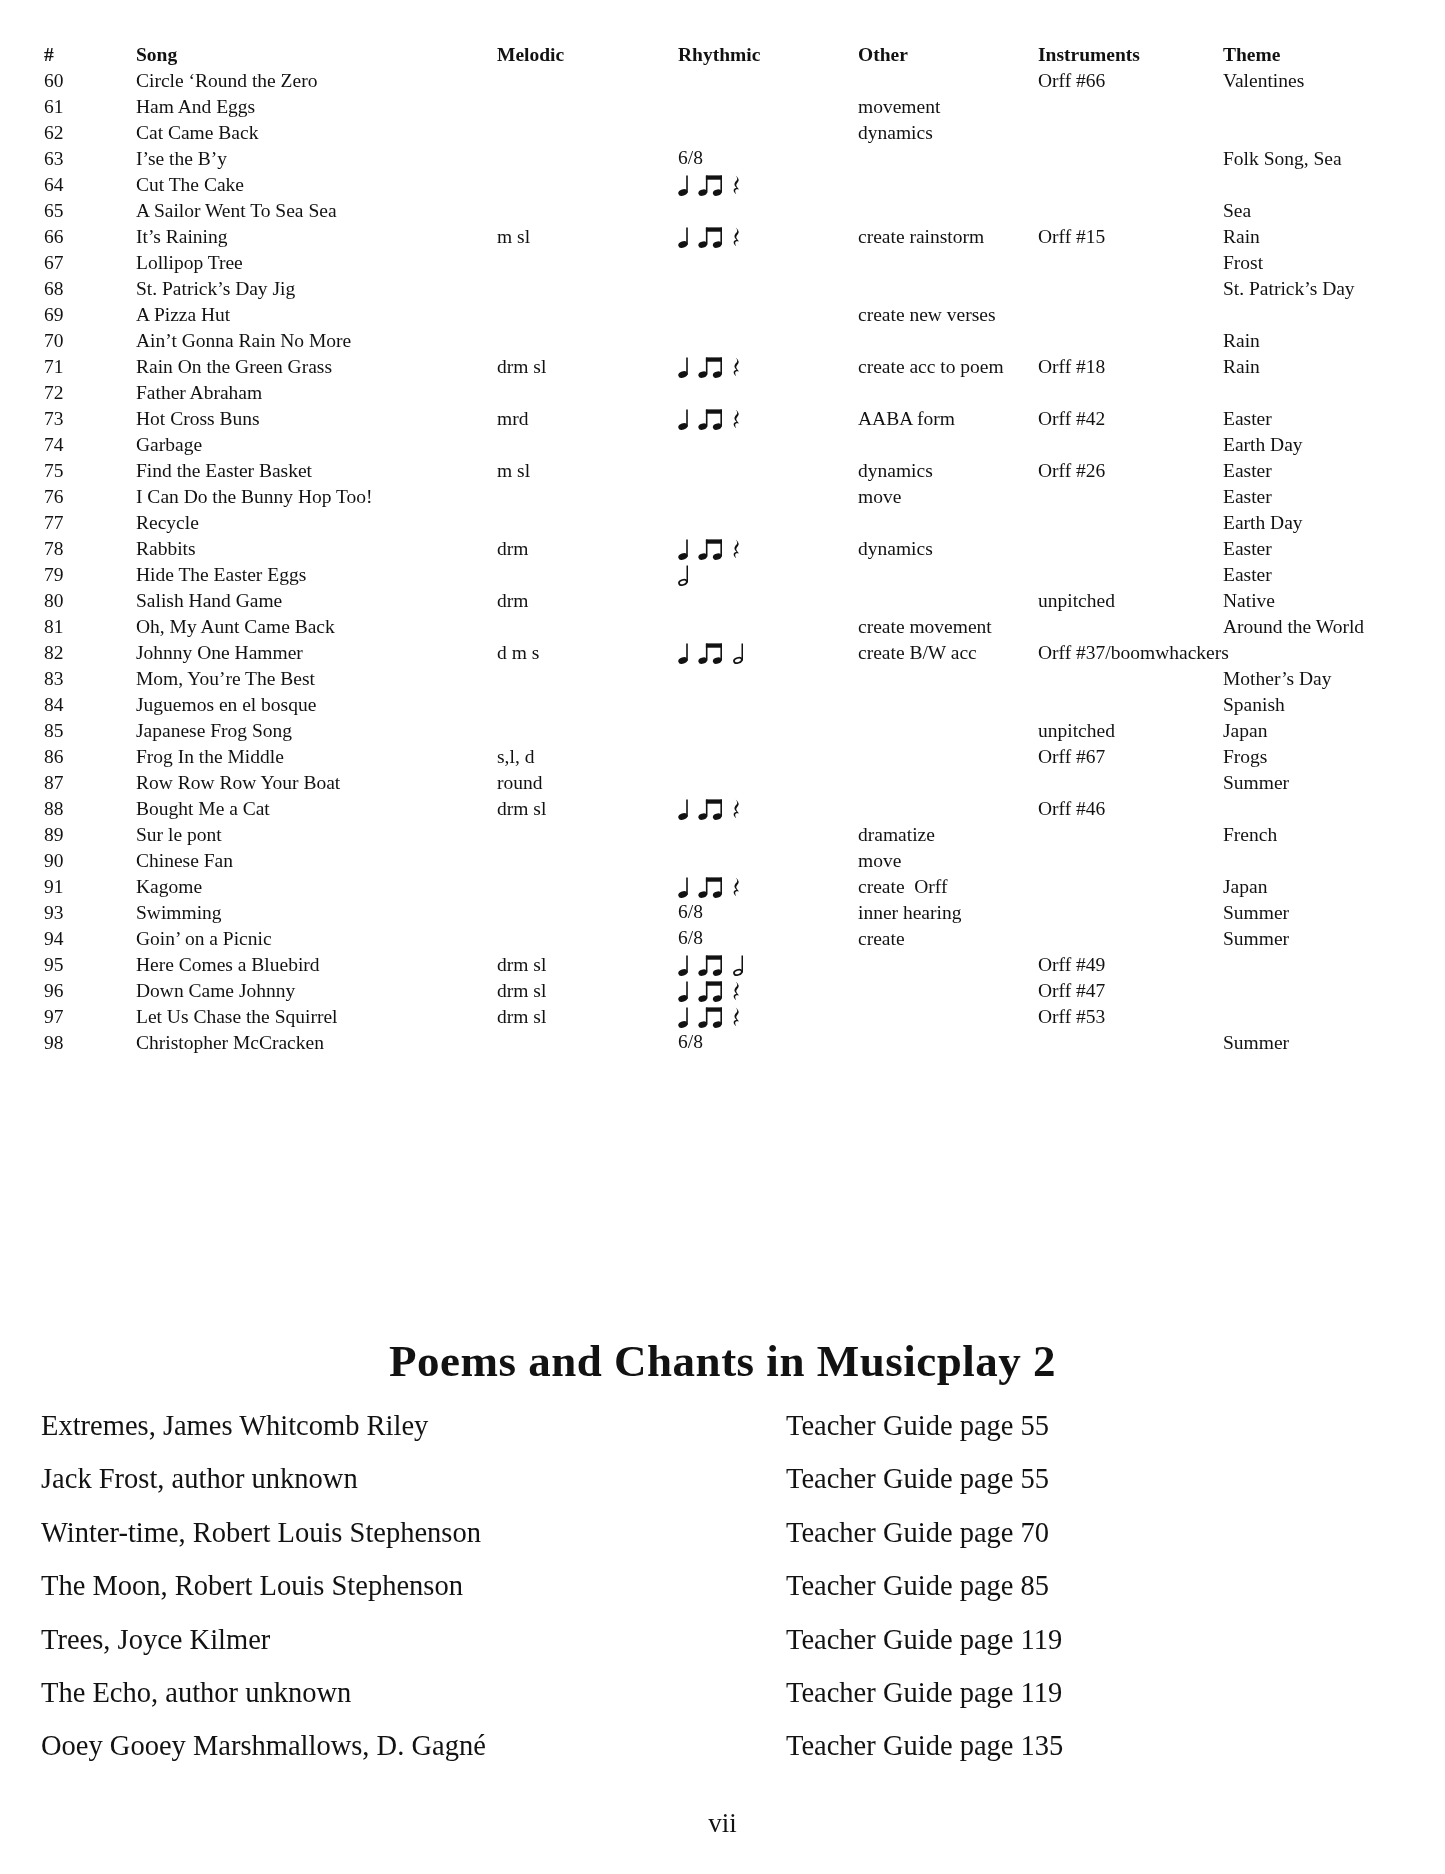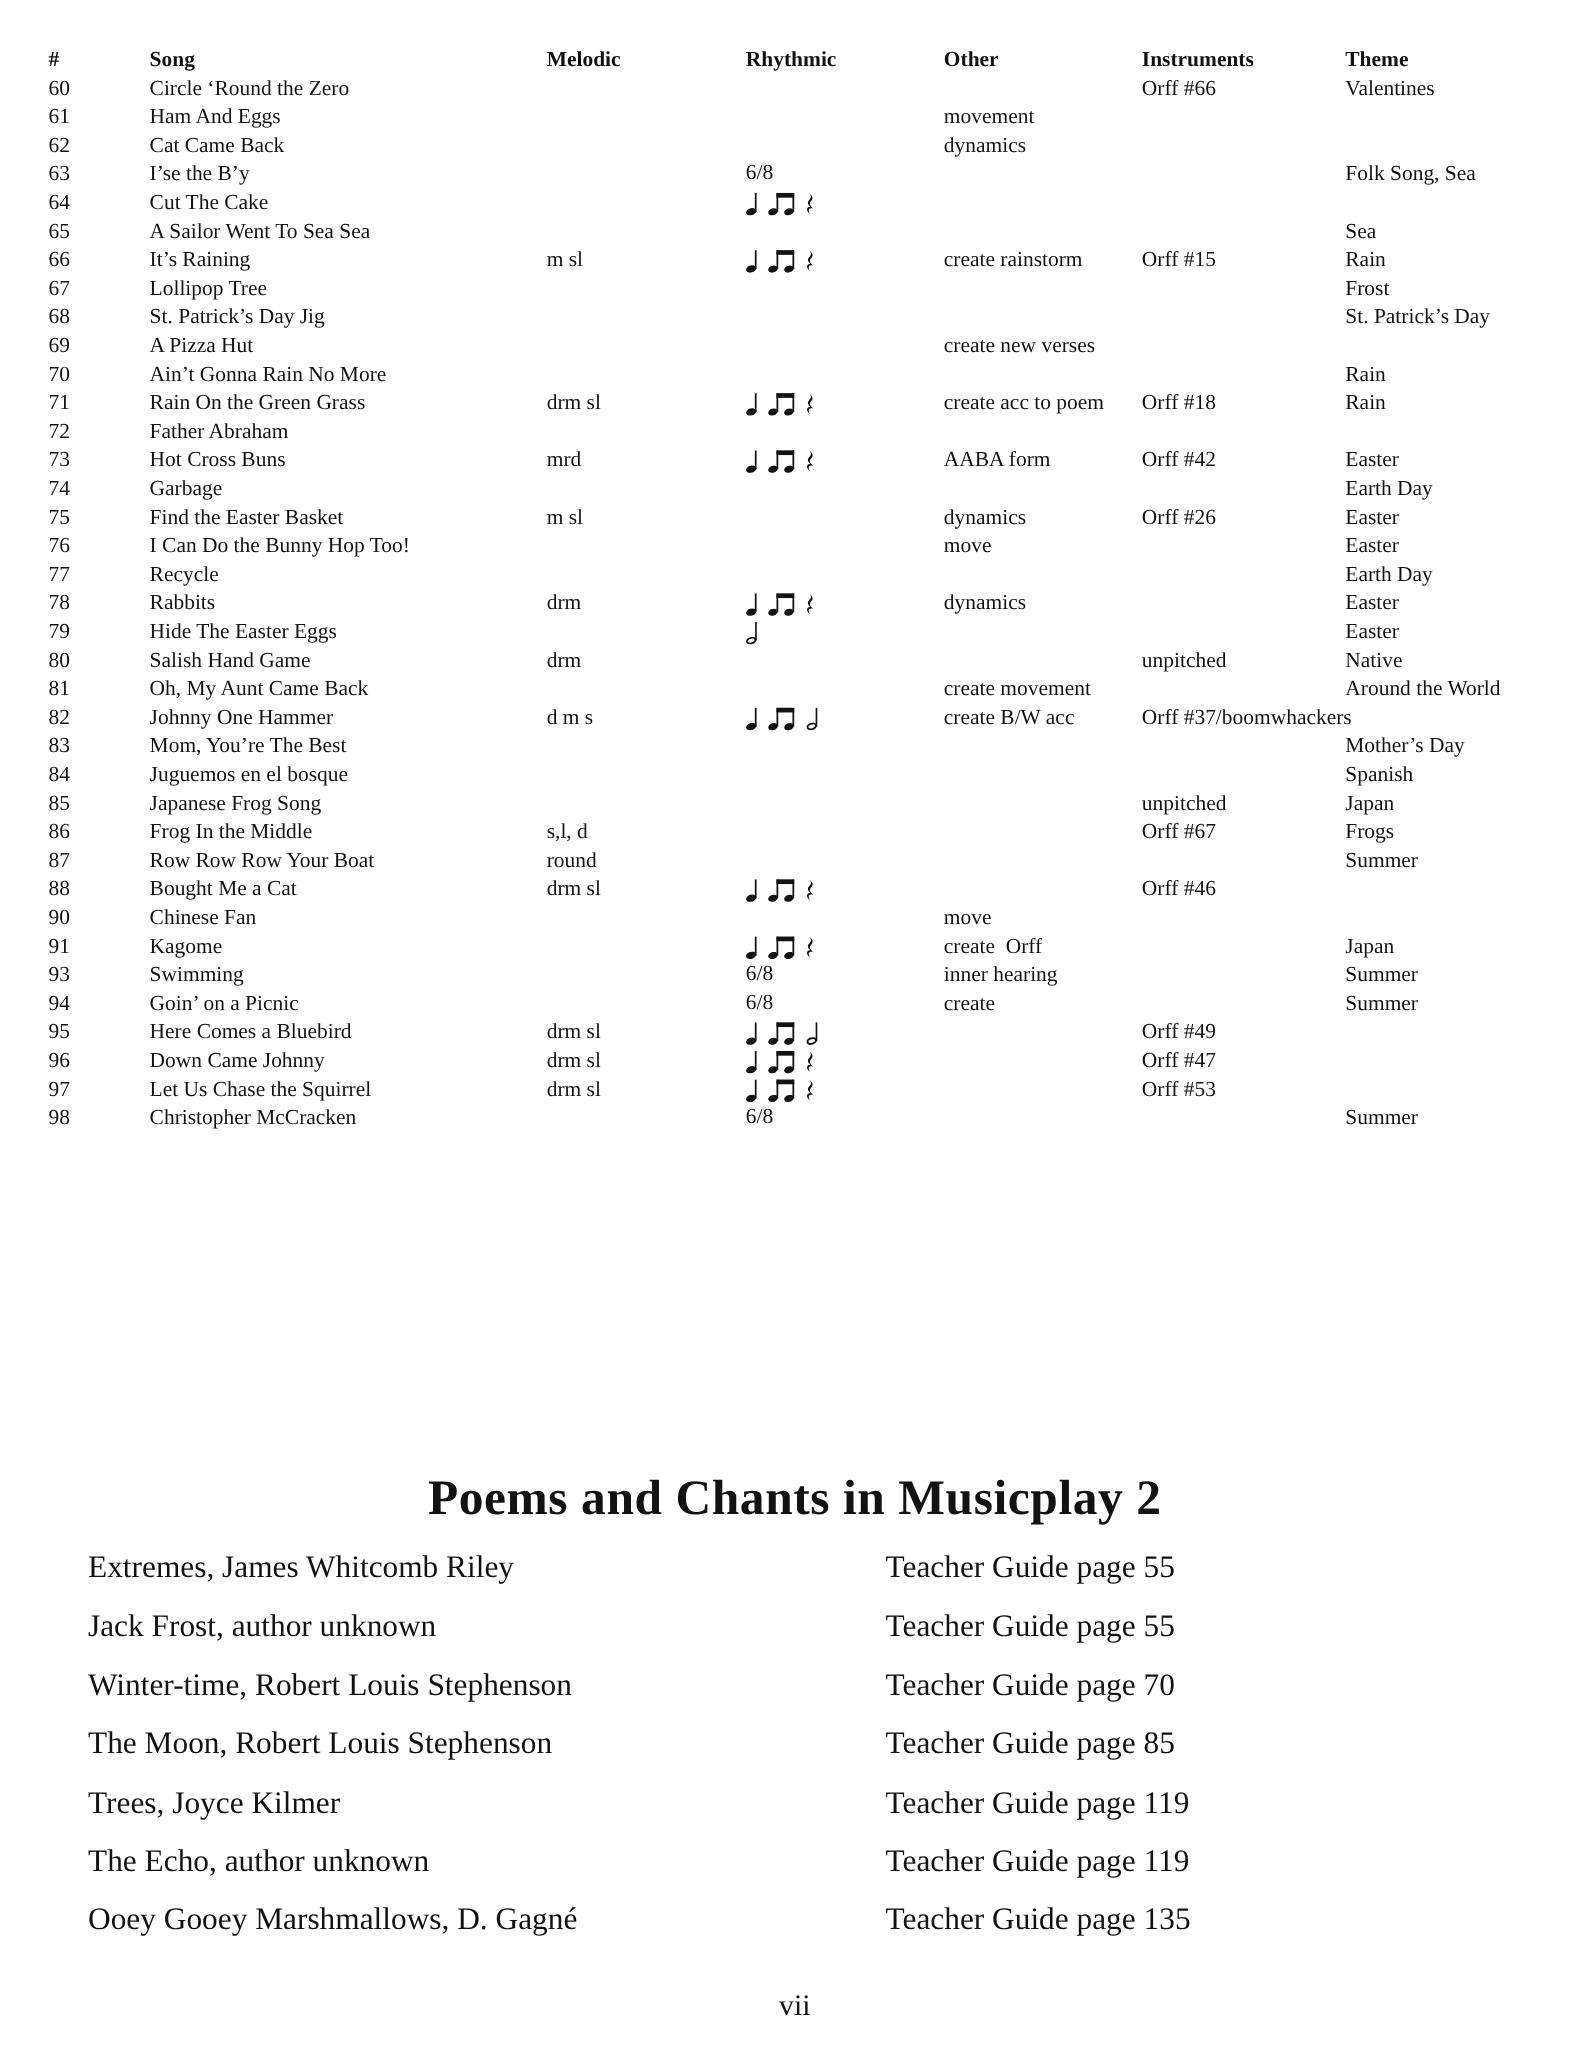--- a/index.html
+++ b/index.html
@@ -29,24 +29,25 @@
   .poems-title{
     position:absolute;top:1305px;left:0;width:1445px;
     text-align:center;
     font-size:45px;font-weight:bold;
     letter-spacing:0.5px;
   }
   .poems{position:absolute;top:1399px;left:0;width:1445px;}
   .poem-row{
     display:grid;
     grid-template-columns:725px auto;
-    padding-left:80px;
+    padding-left:41px;
     height:53.4px;
     line-height:53.4px;
     font-size:28.5px;
+    gap:20px;
   }
   .folio{
     position:absolute;top:1808px;left:0;width:1445px;
     text-align:center;
     font-size:27px;
   }
 </style>
 </head>
 <body>
 
@@ -164,20 +165,21 @@
               <rect x="8.2" y="1.5" width="1.6" height="17.2" fill="#121212"></rect>
             </svg></span><span class="note-icon"><svg width="27" height="22" viewBox="0 0 27 22" xmlns="http://www.w3.org/2000/svg">
               <ellipse cx="4.7" cy="18.6" rx="4.4" ry="3.1" transform="rotate(-18 4.7 18.6)" fill="#121212"></ellipse>
               <ellipse cx="19.2" cy="18.6" rx="4.4" ry="3.1" transform="rotate(-18 19.2 18.6)" fill="#121212"></ellipse>
               <rect x="7.9" y="1.6" width="1.6" height="17" fill="#121212"></rect>
               <rect x="22.4" y="1.6" width="1.6" height="17" fill="#121212"></rect>
               <rect x="7.9" y="1.4" width="16.1" height="4.3" fill="#121212"></rect>
             </svg></span><span class="note-icon"><svg width="9" height="21" viewBox="0 0 9 21" xmlns="http://www.w3.org/2000/svg">
               <path d="M2.7 0.4 C6.0 3.6 6.6 5.3 4.4 7.8 C2.6 9.9 2.7 11.0 6.1 14.5 C2.5 13.5 1.0 15.1 3.2 19.3 C-0.4 16.5 -0.1 13.4 3.5 12.7 C0.8 10.1 0.9 8.5 3.1 6.1 C4.8 4.2 4.5 2.9 2.7 0.4 Z" fill="#121212"></path>
             </svg></span></div><div class="cell cell-other"></div><div class="cell cell-instruments">Orff #46</div><div class="cell cell-theme"></div></div>
+      <div class="trow"><div class="cell cell-number">89</div><div class="cell cell-song">Sur le pont</div><div class="cell cell-melodic"></div><div class="cell cell-rhythmic"></div><div class="cell cell-other">dramatize</div><div class="cell cell-instruments"></div><div class="cell cell-theme">French</div></div>
       <div class="trow"><div class="cell cell-number">90</div><div class="cell cell-song">Chinese Fan</div><div class="cell cell-melodic"></div><div class="cell cell-rhythmic"></div><div class="cell cell-other">move</div><div class="cell cell-instruments"></div><div class="cell cell-theme"></div></div>
       <div class="trow"><div class="cell cell-number">91</div><div class="cell cell-song">Kagome</div><div class="cell cell-melodic"></div><div class="cell cell-rhythmic"><span class="note-icon"><svg width="12" height="22" viewBox="0 0 12 22" xmlns="http://www.w3.org/2000/svg">
               <ellipse cx="4.9" cy="18.5" rx="4.7" ry="3.2" transform="rotate(-18 4.9 18.5)" fill="#121212"></ellipse>
               <rect x="8.2" y="1.5" width="1.6" height="17.2" fill="#121212"></rect>
             </svg></span><span class="note-icon"><svg width="27" height="22" viewBox="0 0 27 22" xmlns="http://www.w3.org/2000/svg">
               <ellipse cx="4.7" cy="18.6" rx="4.4" ry="3.1" transform="rotate(-18 4.7 18.6)" fill="#121212"></ellipse>
               <ellipse cx="19.2" cy="18.6" rx="4.4" ry="3.1" transform="rotate(-18 19.2 18.6)" fill="#121212"></ellipse>
               <rect x="7.9" y="1.6" width="1.6" height="17" fill="#121212"></rect>
               <rect x="22.4" y="1.6" width="1.6" height="17" fill="#121212"></rect>
               <rect x="7.9" y="1.4" width="16.1" height="4.3" fill="#121212"></rect>

